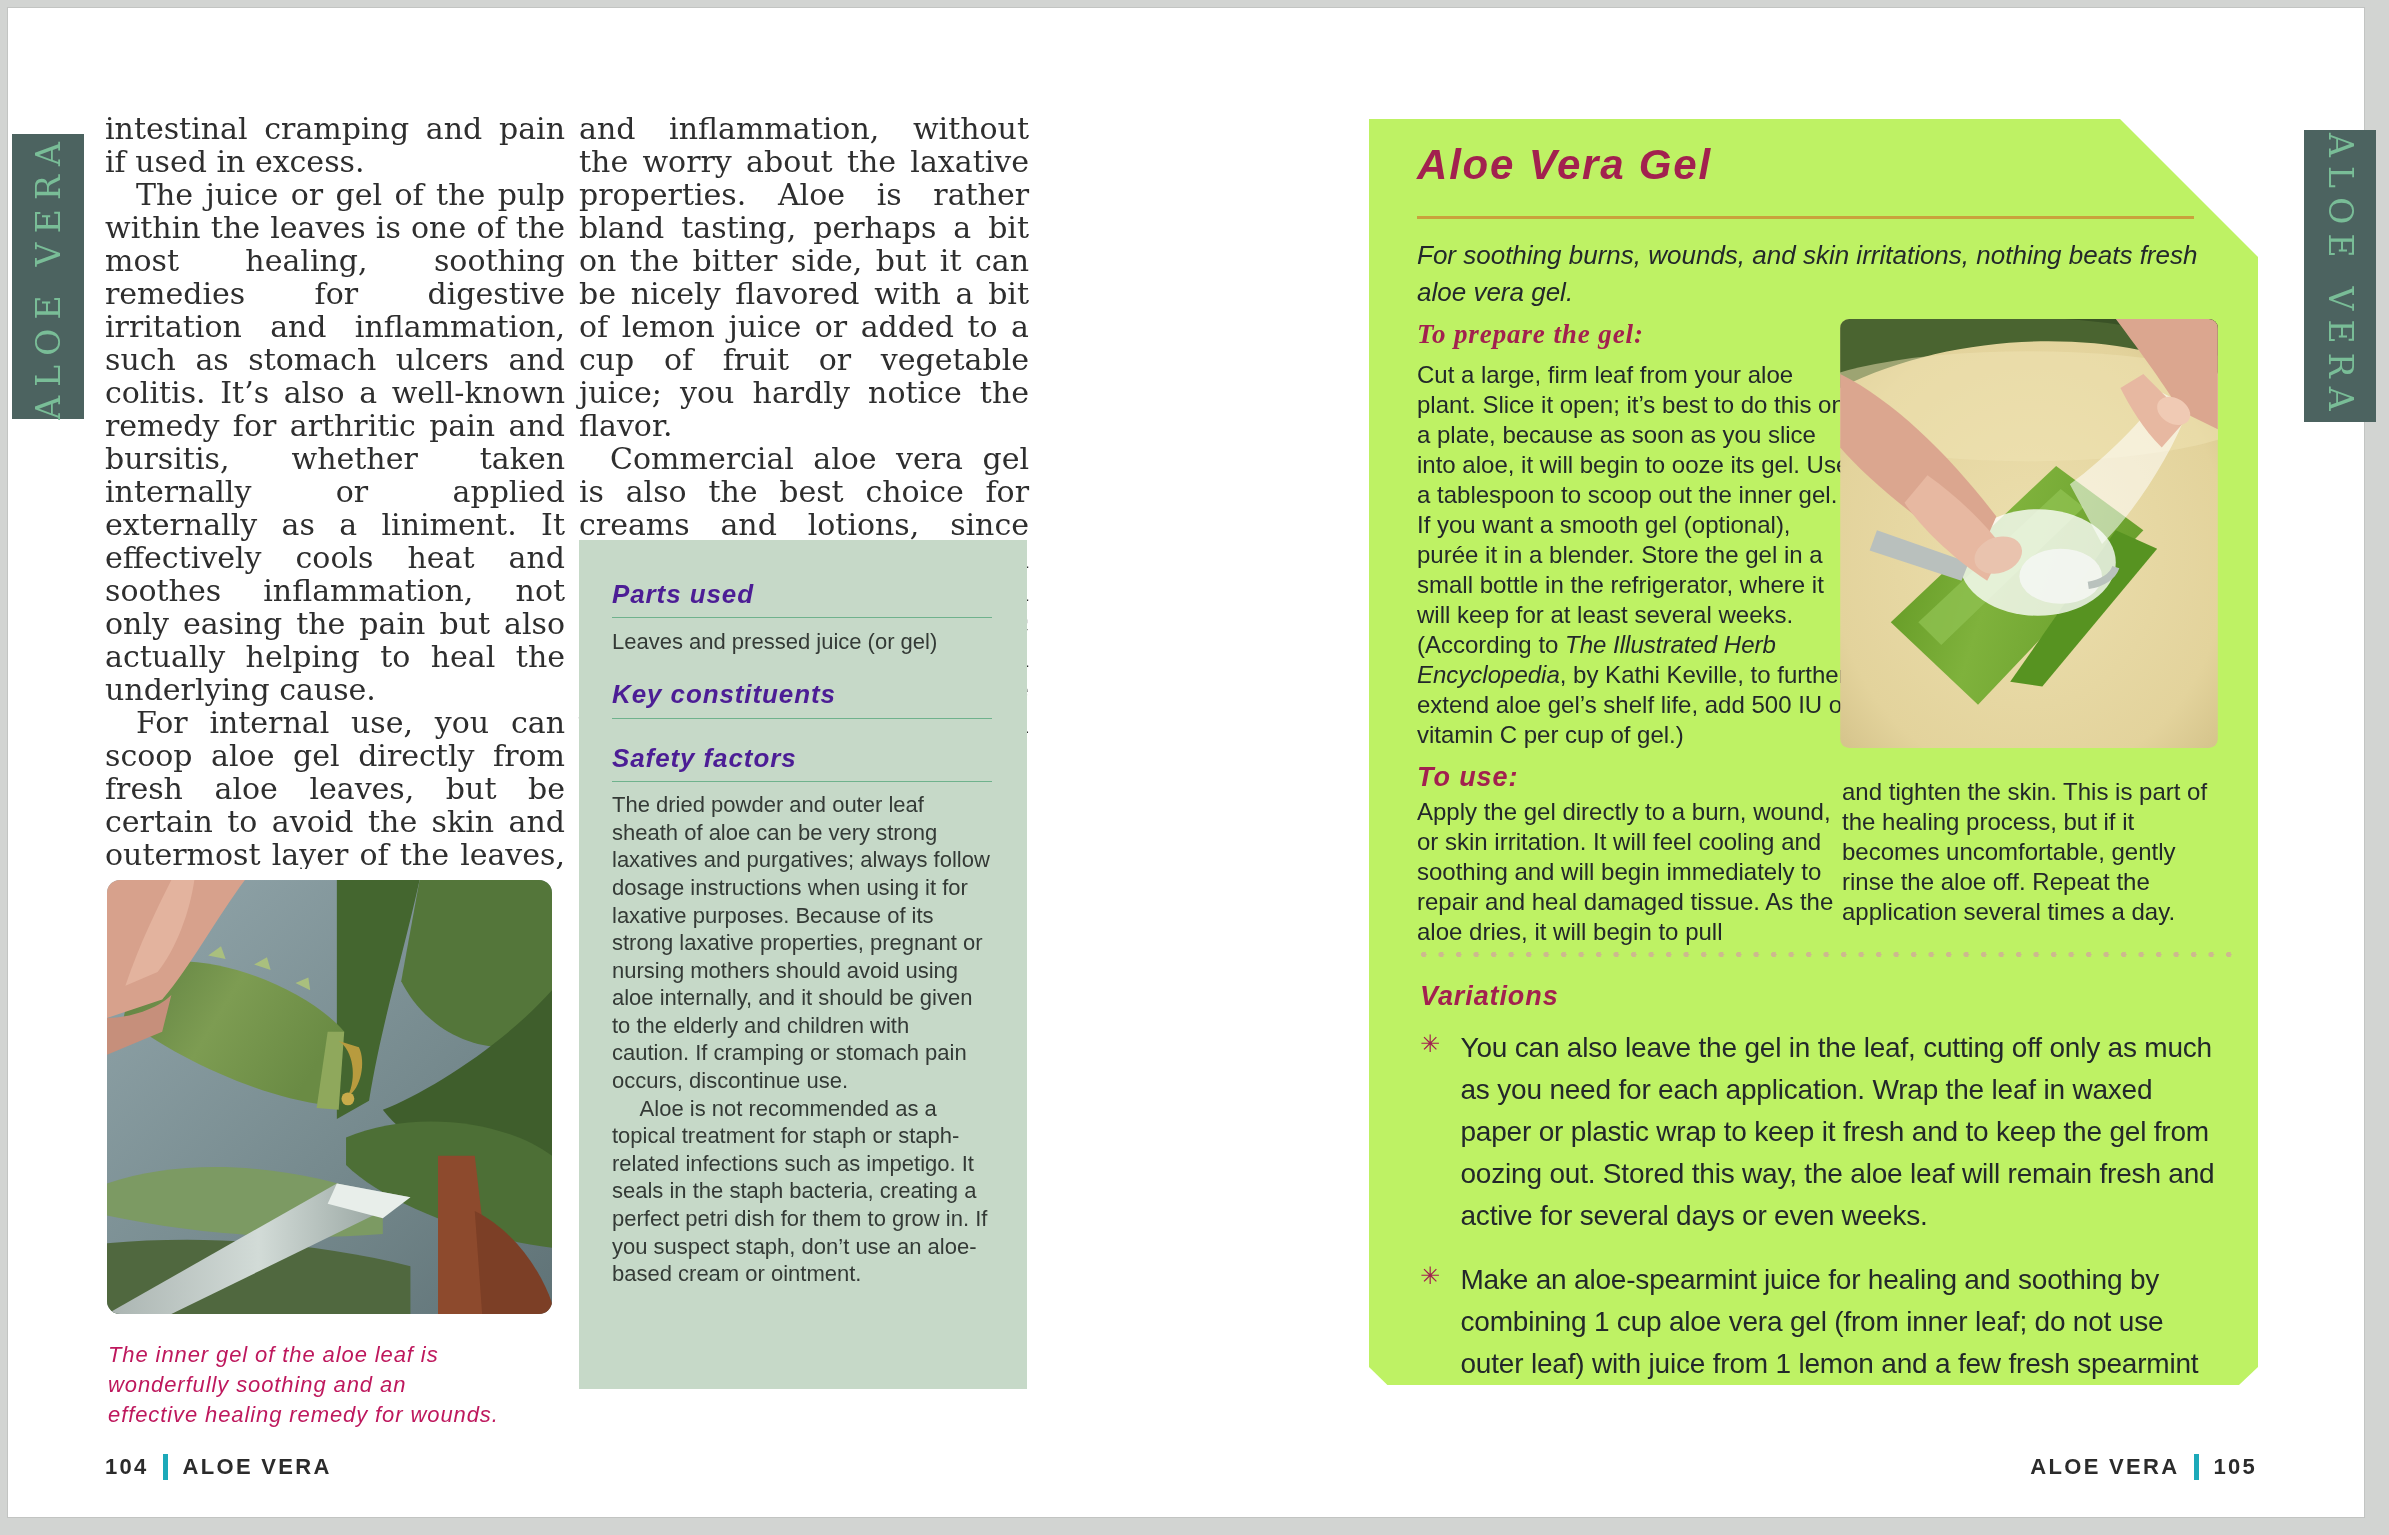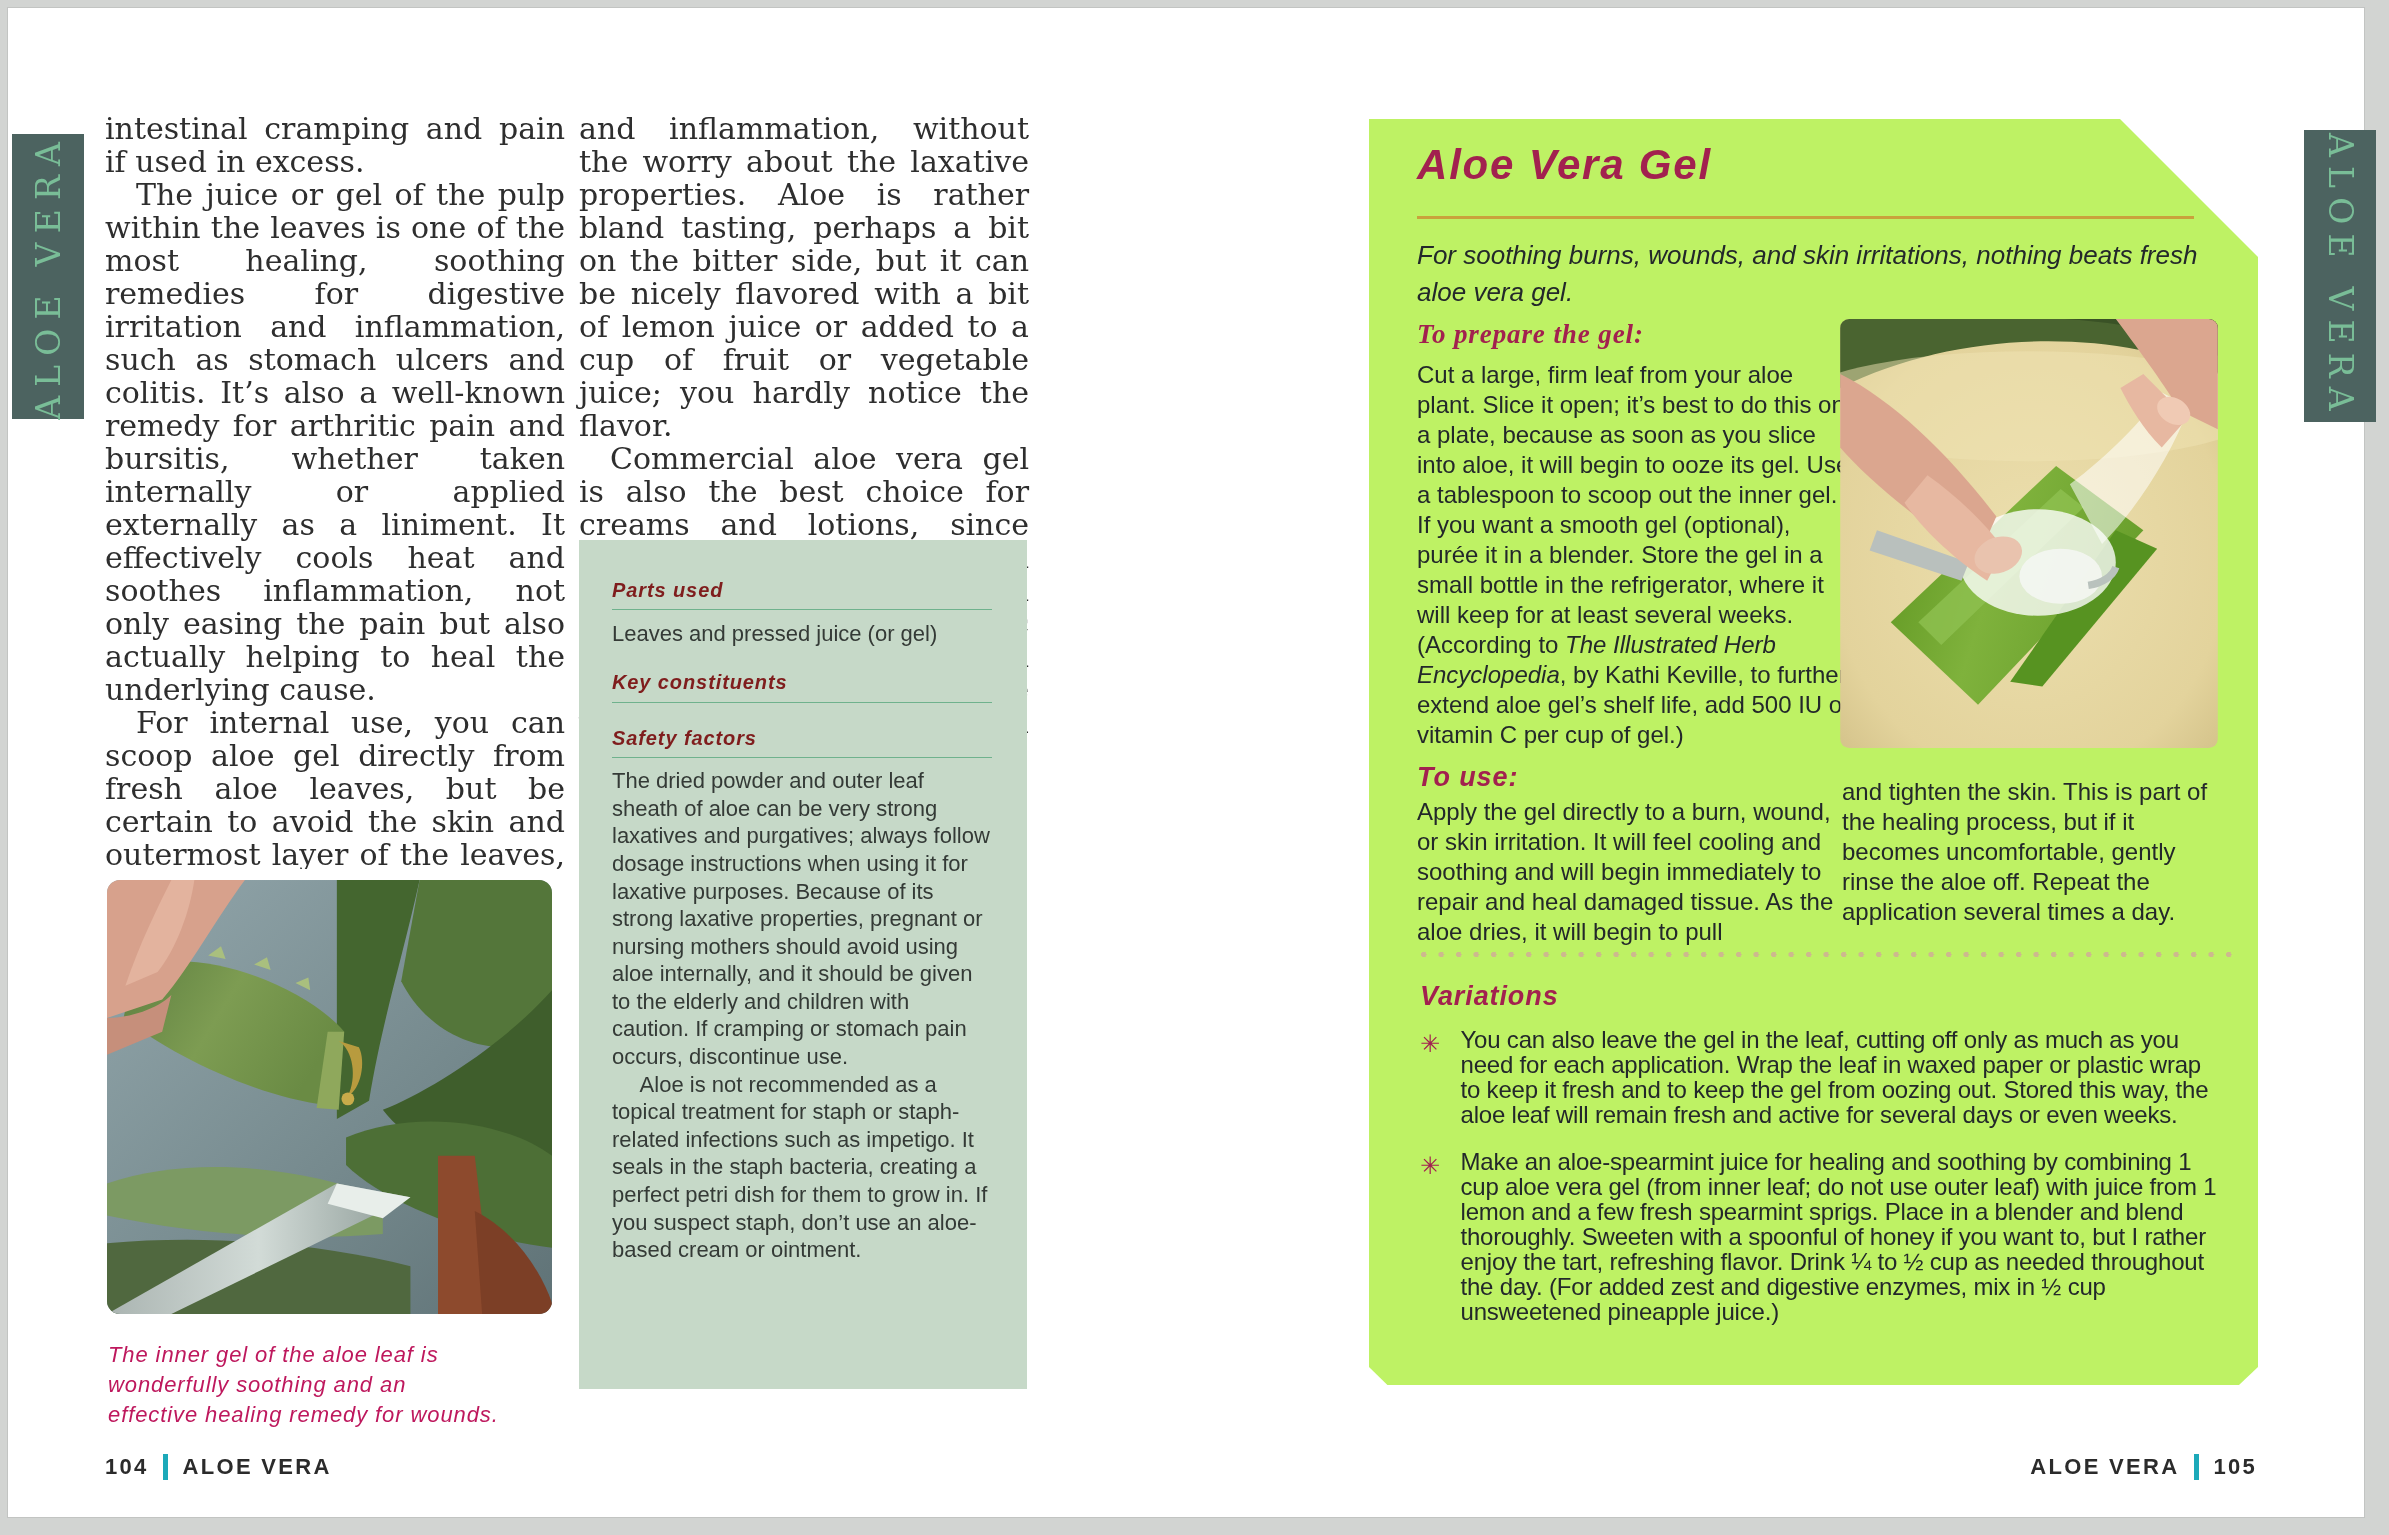--- a/index.html
+++ b/index.html
@@ -28,21 +28,21 @@
 
   .caption{position:absolute;left:108px;top:1334px;width:395px;font-style:italic;font-size:22px;line-height:30px;color:#be185d;letter-spacing:0.9px;margin-top:6px;}
 
   .footer{position:absolute;top:1454px;font-size:22px;font-weight:bold;letter-spacing:2.3px;color:#2b2b2b;display:flex;align-items:center;gap:14.7px;}
   .footer-left{left:105px;}
   .footer-right{left:1746px;width:511px;justify-content:flex-end;}
   .footer .sep{display:inline-block;width:4.6px;height:26px;background:#1ca9b9;}
 
   
   .infobox{position:absolute;left:579px;top:540px;width:448px;height:849px;background:#c6d9c8;box-sizing:border-box;padding:39px 35px 27.6px 33px;overflow:hidden;}
-  .infobox h3{margin:0 0 9.2px 0;font-style:italic;font-weight:bold;font-size:20px;letter-spacing:0.9px;color:#7f1d1d;border-bottom:1.8px solid #6fb28d;padding-bottom:7.4px;}
+  .infobox h3{margin:0 0 9.2px 0;font-style:italic;font-weight:bold;font-size:26px;letter-spacing:0.9px;color:#4c1d95;border-bottom:1.8px solid #6fb28d;padding-bottom:7.4px;}
   .infobox .sec{margin-bottom:24px;}
   .infobox p{margin:0;font-size:22px;line-height:27.6px;color:#343a36;}
   .infobox p.indent{text-indent:27.6px;}
 
   
   .panel{position:absolute;left:1369px;top:119px;width:889px;height:1266px;background:#bef264;
          clip-path:polygon(0 0, 751px 0, 889px 138px, 889px 1248px, 870px 1266px, 18.4px 1266px, 0 1248px);}
   .panel h1{position:absolute;left:48px;top:22px;margin:0;font-style:italic;font-weight:bold;font-size:42px;letter-spacing:1.8px;color:#a2214f;}
   .gold-rule{position:absolute;left:48px;top:97px;width:777px;height:2.8px;background:#c9a23c;}
   .intro{position:absolute;left:48px;top:118px;width:800px;margin:0;font-style:italic;font-size:26px;line-height:37px;color:#23282a;}
@@ -54,21 +54,21 @@
   .h-use{position:absolute;left:48px;top:643px;}
   .use-left{position:absolute;left:48px;top:678px;width:439px;margin:0;}
   .use-right{position:absolute;left:473px;top:658px;width:375px;margin:0;}
   .dotted{position:absolute;left:51px;top:832px;width:818px;height:8.3px;
           background-image:radial-gradient(circle 2.8px at 3.7px 3.7px,#cdb98e 97%,rgba(0,0,0,0));
           background-size:17.5px 8.3px;background-repeat:repeat-x;}
   .h-var{position:absolute;left:51px;top:862px;font-size:26px;}
   .varlist{position:absolute;left:51px;top:908px;width:801px;}
   .varitem{display:flex;gap:16.5px;margin-bottom:22px;}
   .varitem .mark{flex:0 0 24px;color:#a2214f;font-size:24px;line-height:33px;}
-  .varitem .vtext{font-size:24px;line-height:25px;color:#23282a;letter-spacing:-0.2px;}
+  .varitem .vtext{font-size:28px;line-height:42px;color:#23282a;letter-spacing:-0.2px;}
   .ital{font-style:italic;}
 </style>
 </head>
 <body>
 
 <div class="canvas">
   <div class="page-sheet"></div>
 
   <aside class="tab tab-left">
     <span>ALOE VERA</span>

